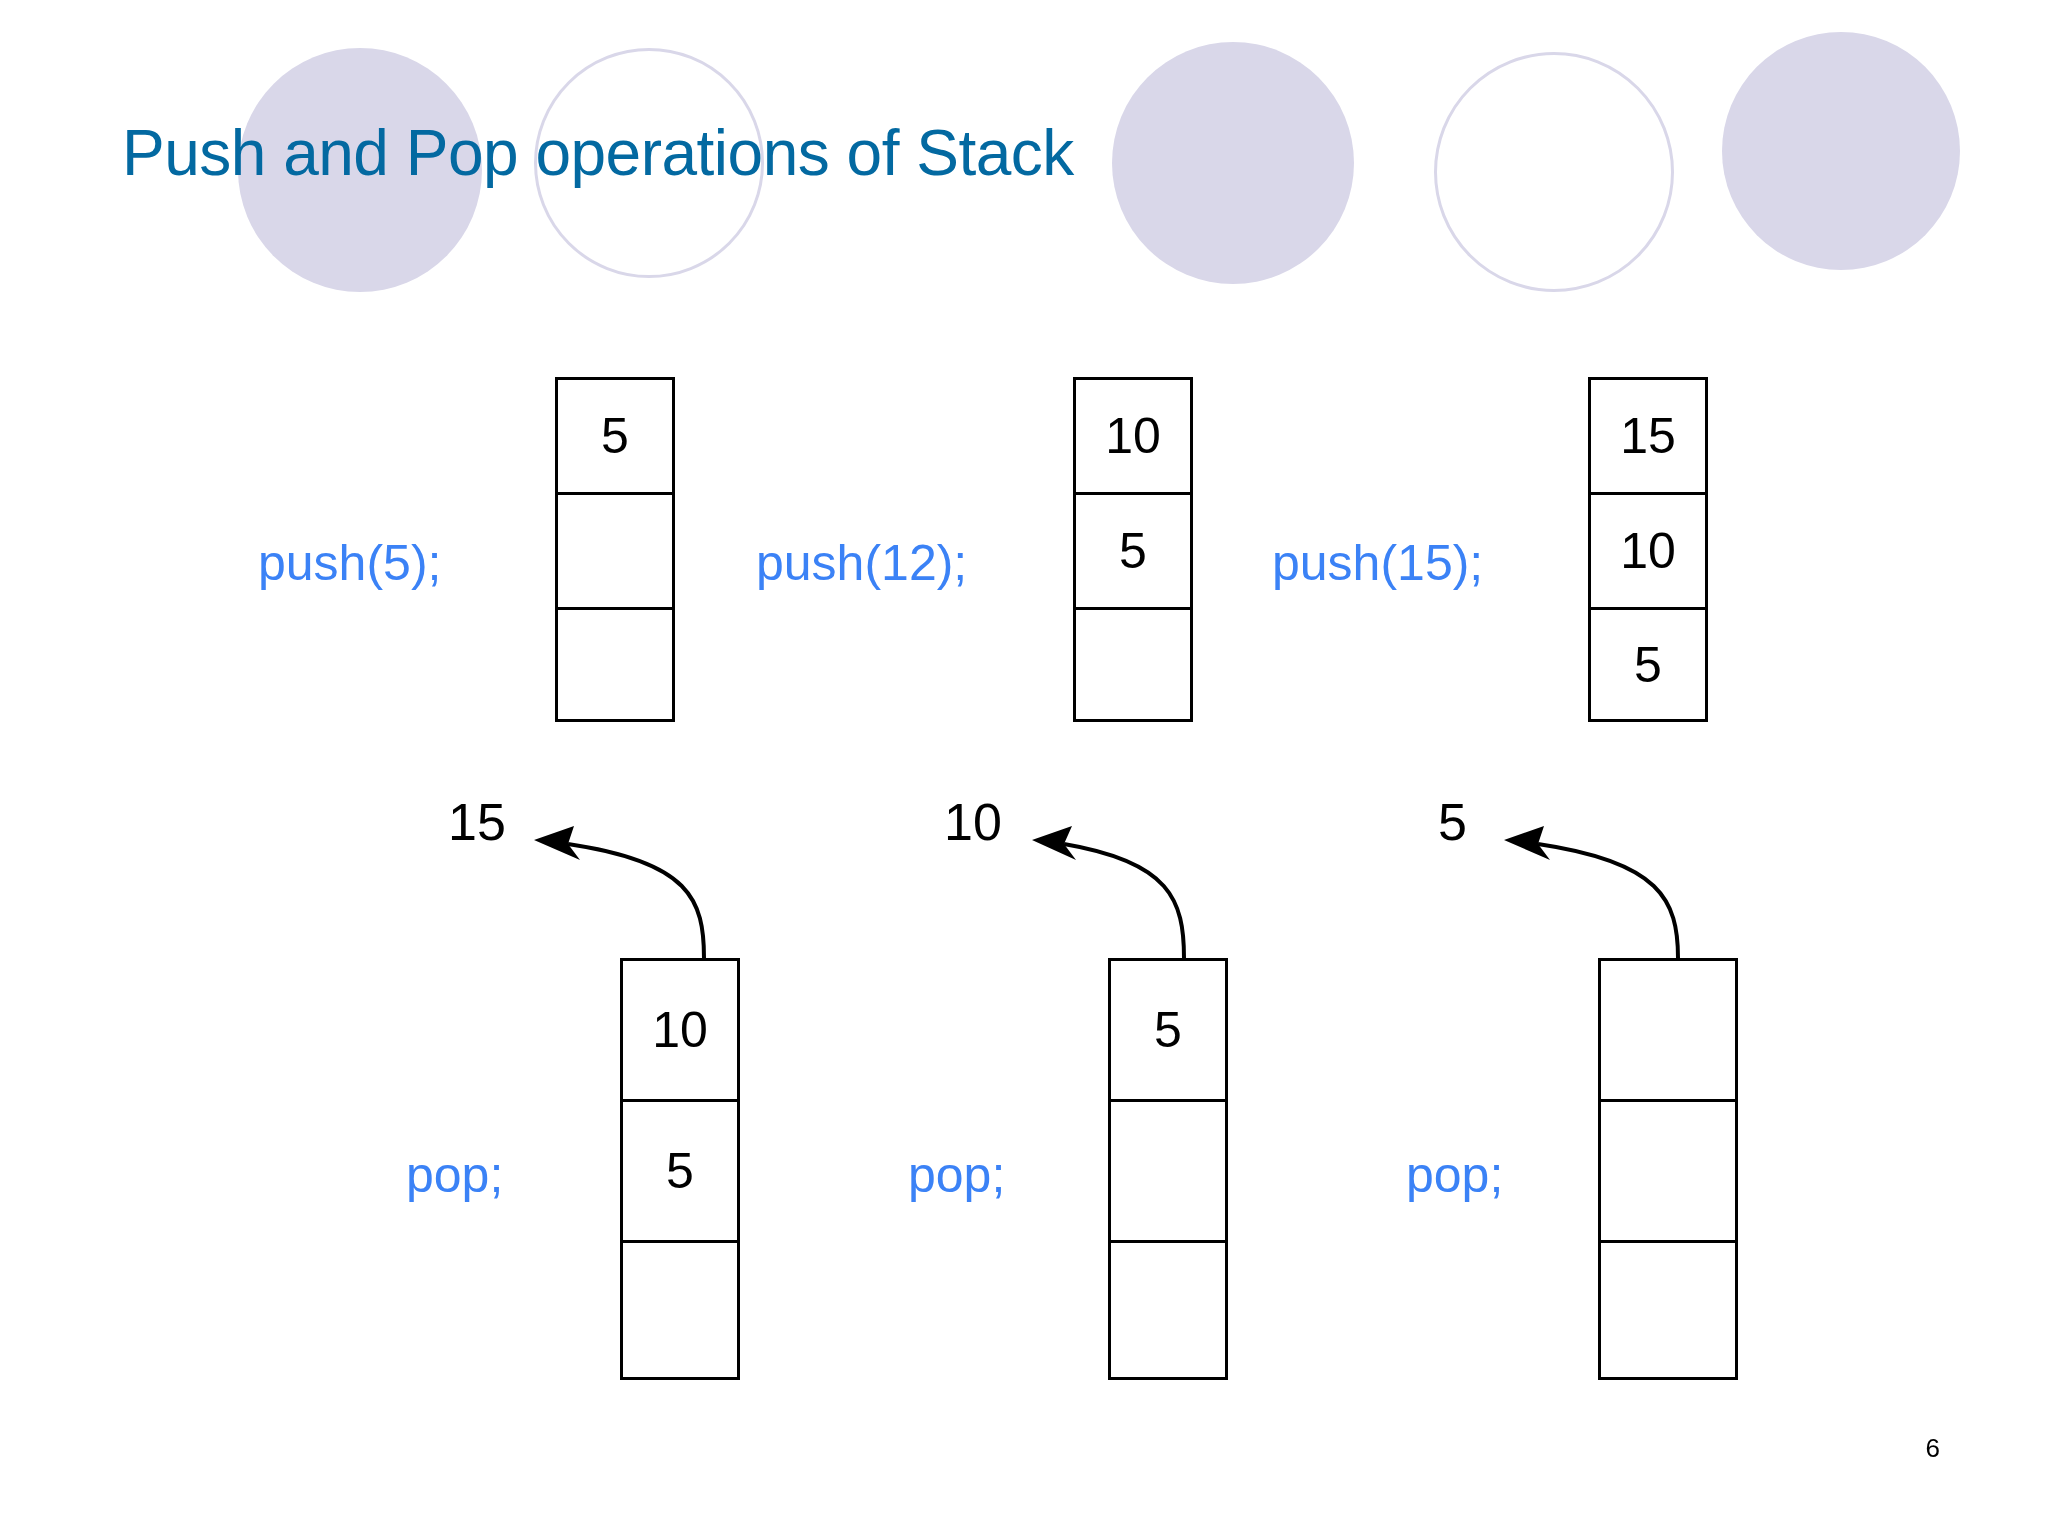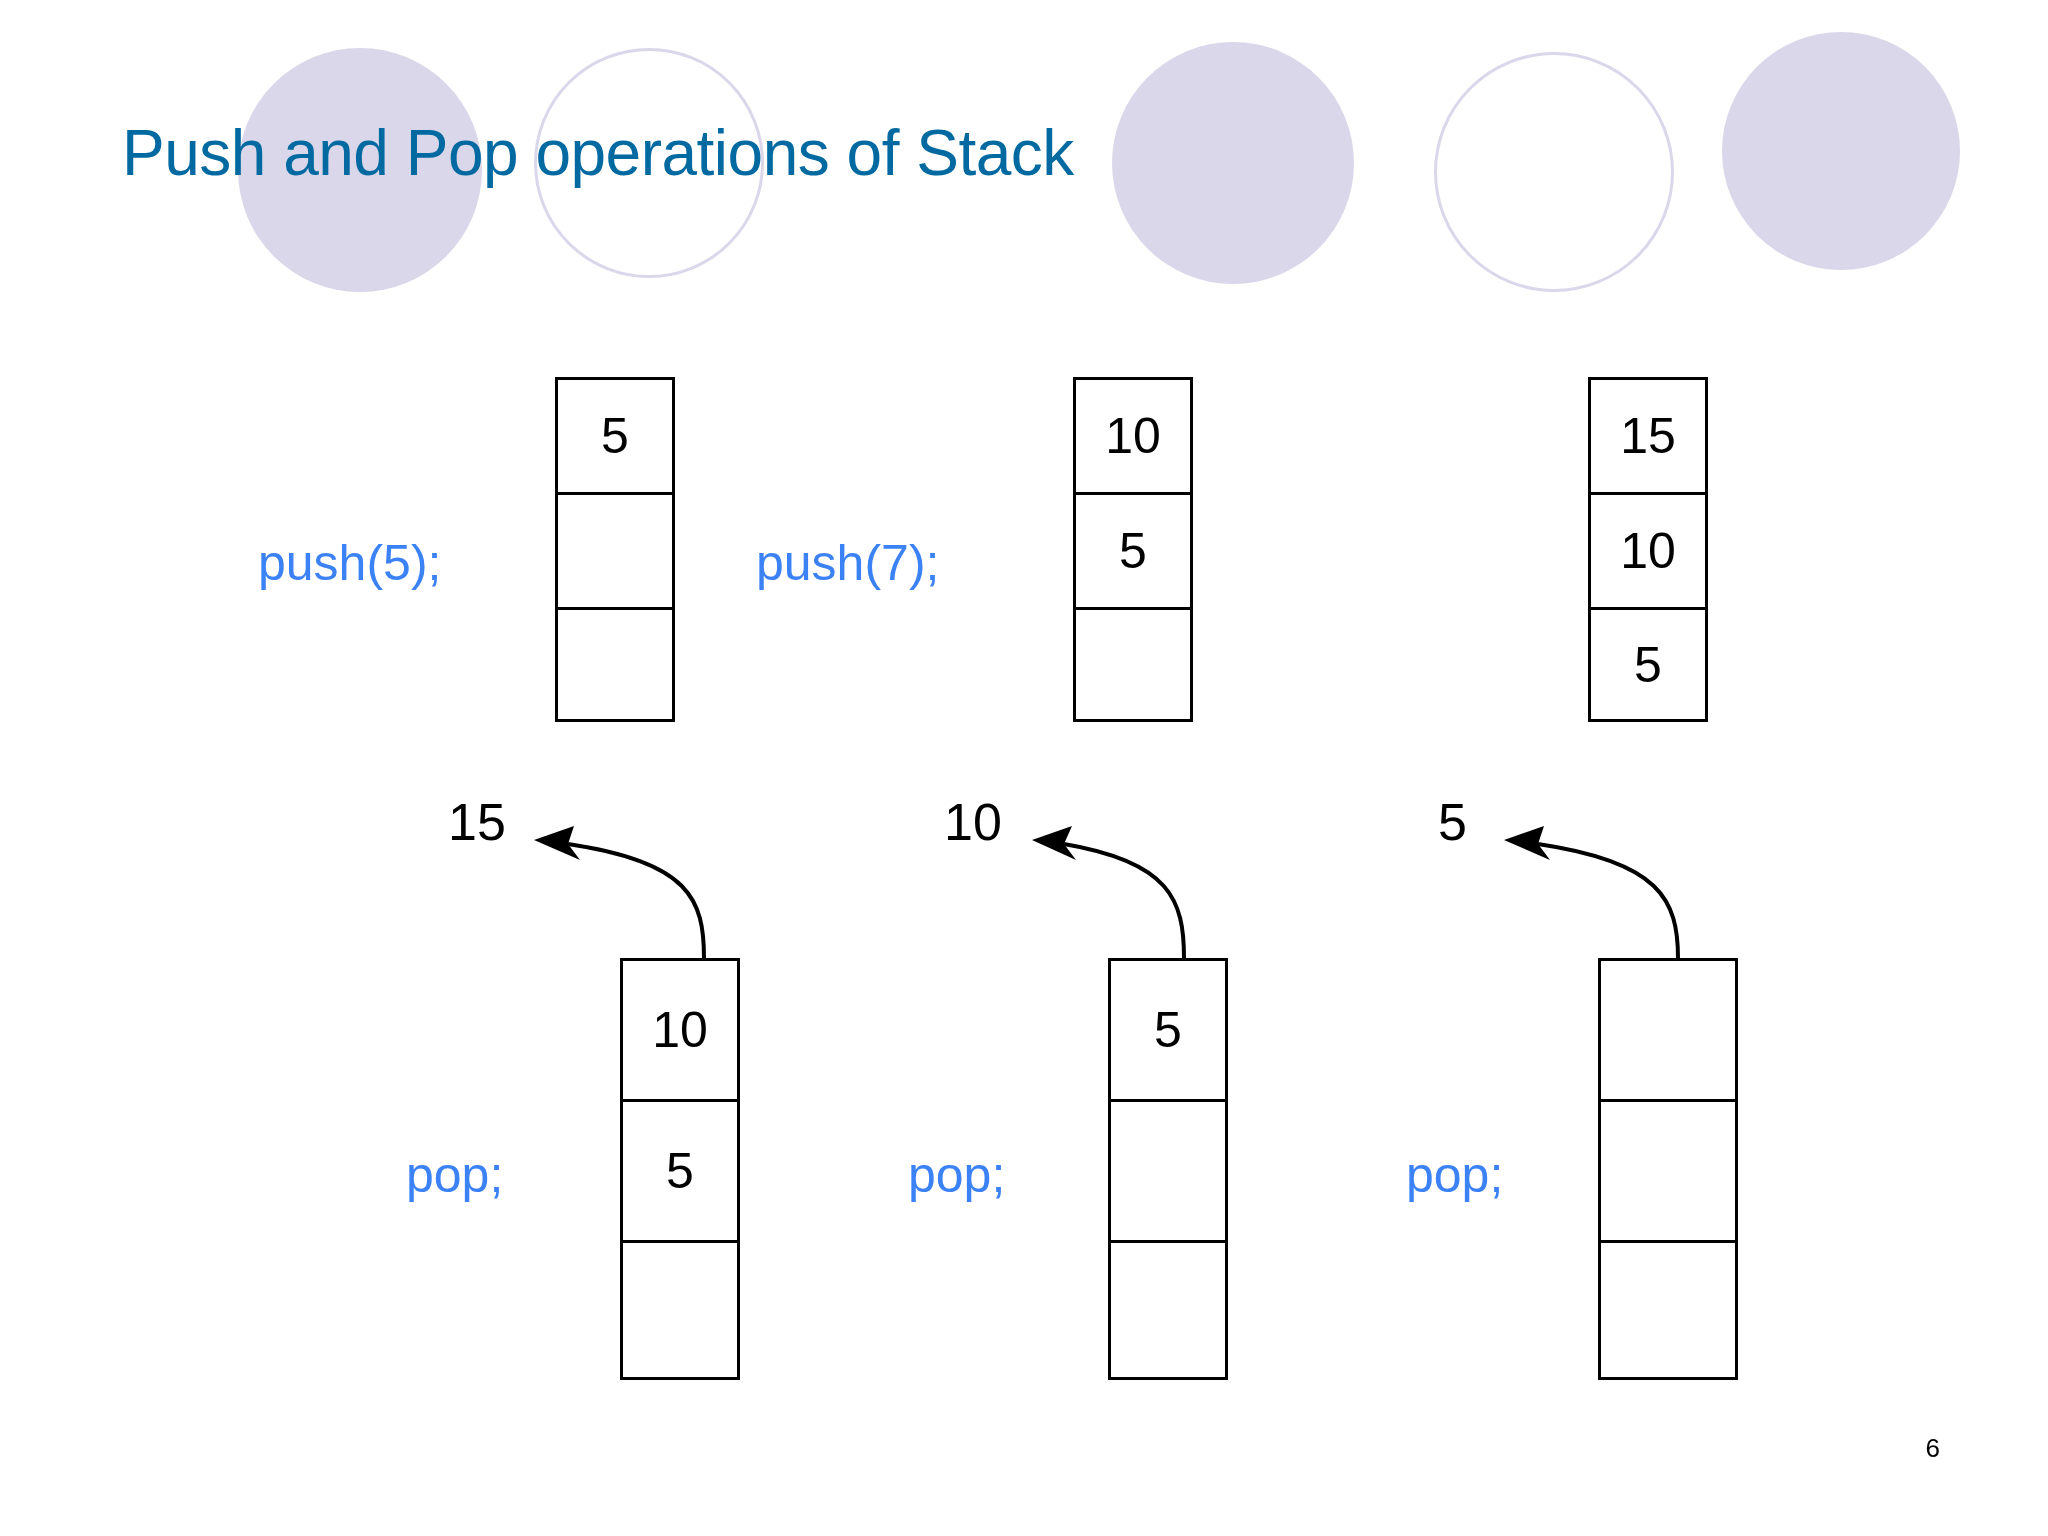--- a/index.html
+++ b/index.html
@@ -127,27 +127,28 @@
 
   <div id="diagram-area">
 
     <div class="op-label" style="left:258px; top:534px; width:240px;">push(5);</div>
     <div class="stack" style="left:555px; top:377px; width:120px; height:345px;">
       <div class="stack-cell" style="height:115px;">5</div>
       <div class="stack-cell" style="height:115px;"></div>
       <div class="stack-cell" style="height:109px;"></div>
     </div>
 
-    <div class="op-label" style="left:756px; top:534px; width:280px;">push(7);</div>
+    <div class="op-label" style="left:756px; top:534px; width:280px;">push(12);</div>
     <div class="stack" style="left:1073px; top:377px; width:120px; height:345px;">
       <div class="stack-cell" style="height:115px;">10</div>
       <div class="stack-cell" style="height:115px;">5</div>
       <div class="stack-cell" style="height:109px;"></div>
     </div>
 
+    <div class="op-label" style="left:1272px; top:534px; width:280px;">push(15);</div>
     <div class="stack" style="left:1588px; top:377px; width:120px; height:345px;">
       <div class="stack-cell" style="height:115px;">15</div>
       <div class="stack-cell" style="height:115px;">10</div>
       <div class="stack-cell" style="height:109px;">5</div>
     </div>
 
     <div class="popped-value" style="left:448px; top:792px;">15</div>
     <svg class="pop-arrow" style="left:530px; top:800px;" width="230" height="160" viewBox="0 0 230 160">
       <path d="M 174 158 C 174 100, 160 62, 38 44" fill="none" stroke="#000000" stroke-width="4"></path>
       <path d="M 4 40 L 44 26 L 38 44 L 50 60 Z" fill="#000000"></path>

